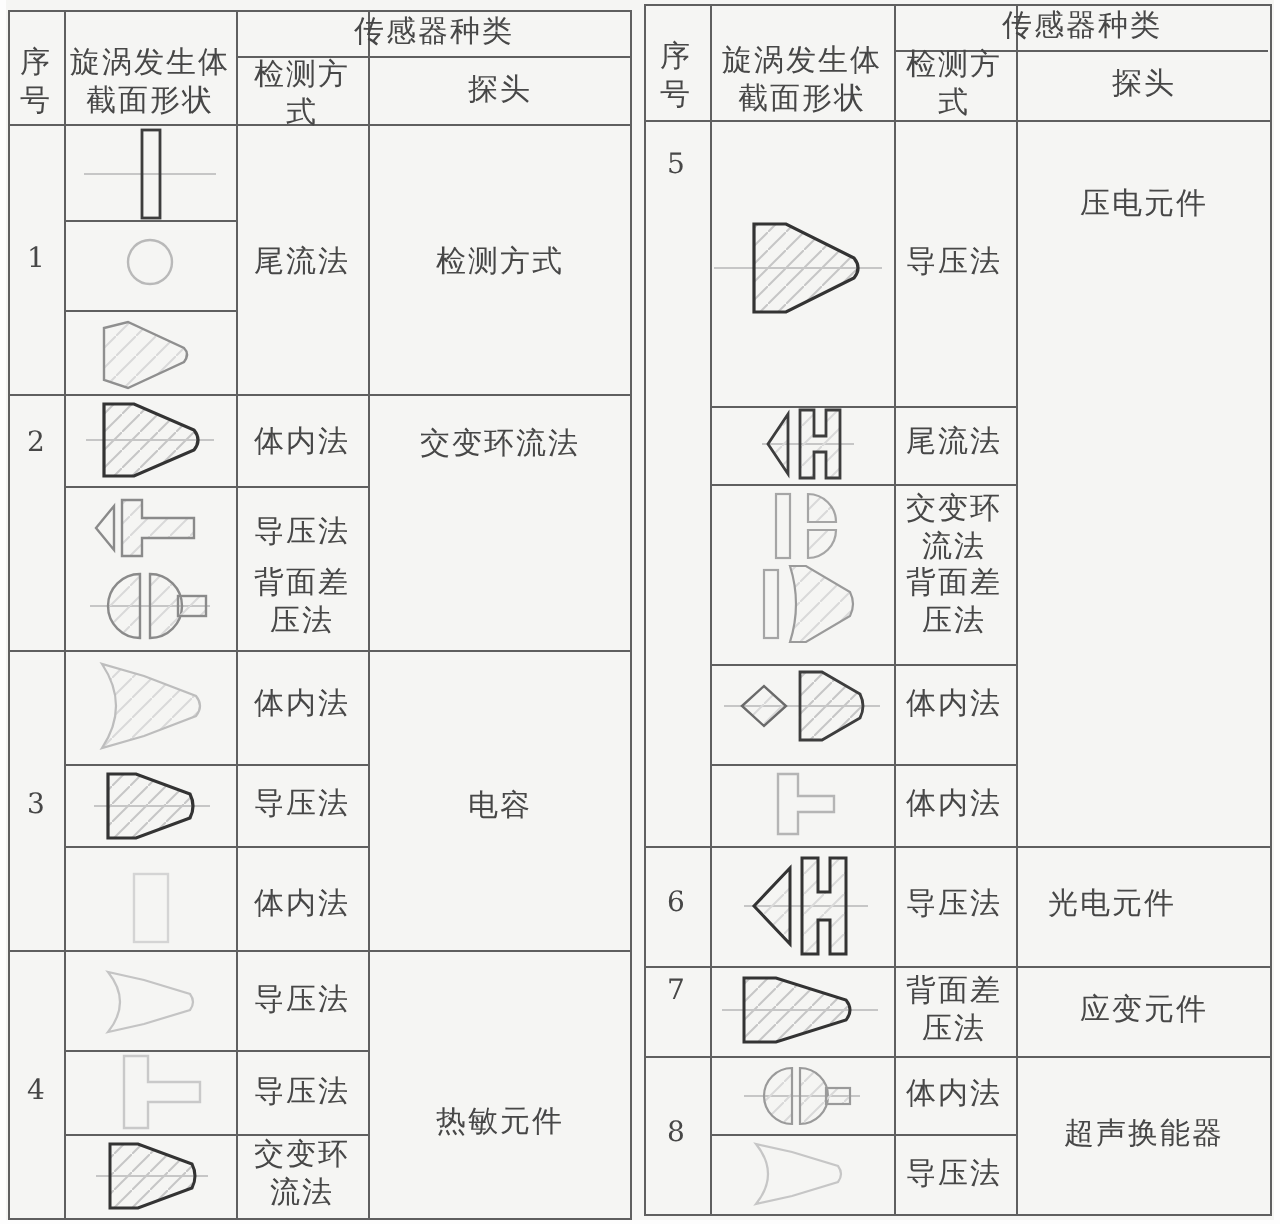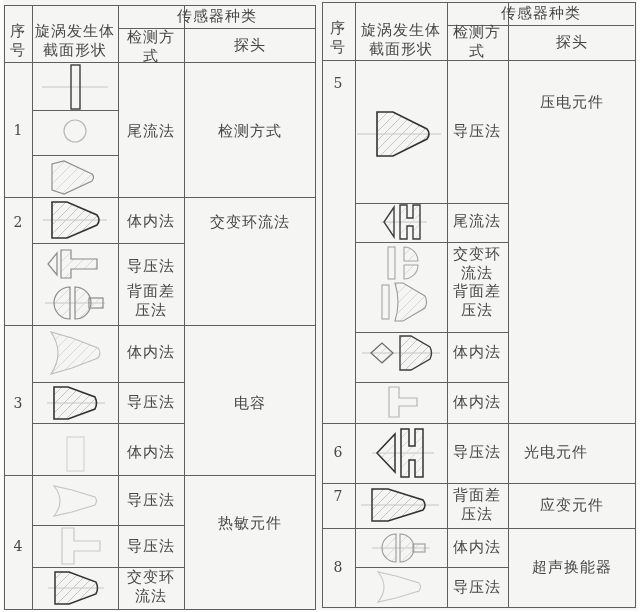--- a/index.html
+++ b/index.html
@@ -101,21 +101,21 @@
 
   <div class="lbl num" style="left:18px;top:403px">3</div>
   <div class="lbl" style="left:151px;top:352px">体内法</div>
   <div class="lbl" style="left:151px;top:402px">导压法</div>
   <div class="lbl" style="left:250px;top:403px">电容</div>
   <div class="lbl" style="left:151px;top:452px">体内法</div>
 
   <div class="lbl num" style="left:18px;top:546px">4</div>
   <div class="lbl" style="left:151px;top:500px">导压法</div>
   <div class="lbl" style="left:151px;top:546px">导压法</div>
-  <div class="lbl" style="left:250px;top:523px">热敏元件</div>
+  <div class="lbl" style="left:250px;top:561px">热敏元件</div>
   <div class="lbl w52" style="left:151px;top:587px">交变环流法</div>
 
   <div class="lbl num" style="left:338px;top:83px">5</div>
   <div class="lbl" style="left:572px;top:102px">压电元件</div>
   <div class="lbl" style="left:477px;top:131px">导压法</div>
   <div class="lbl" style="left:477px;top:221px">尾流法</div>
   <div class="lbl w52" style="left:477px;top:264px">交变环流法</div>
   <div class="lbl w52" style="left:477px;top:301px">背面差压法</div>
   <div class="lbl" style="left:477px;top:352px">体内法</div>
   <div class="lbl" style="left:477px;top:402px">体内法</div>

